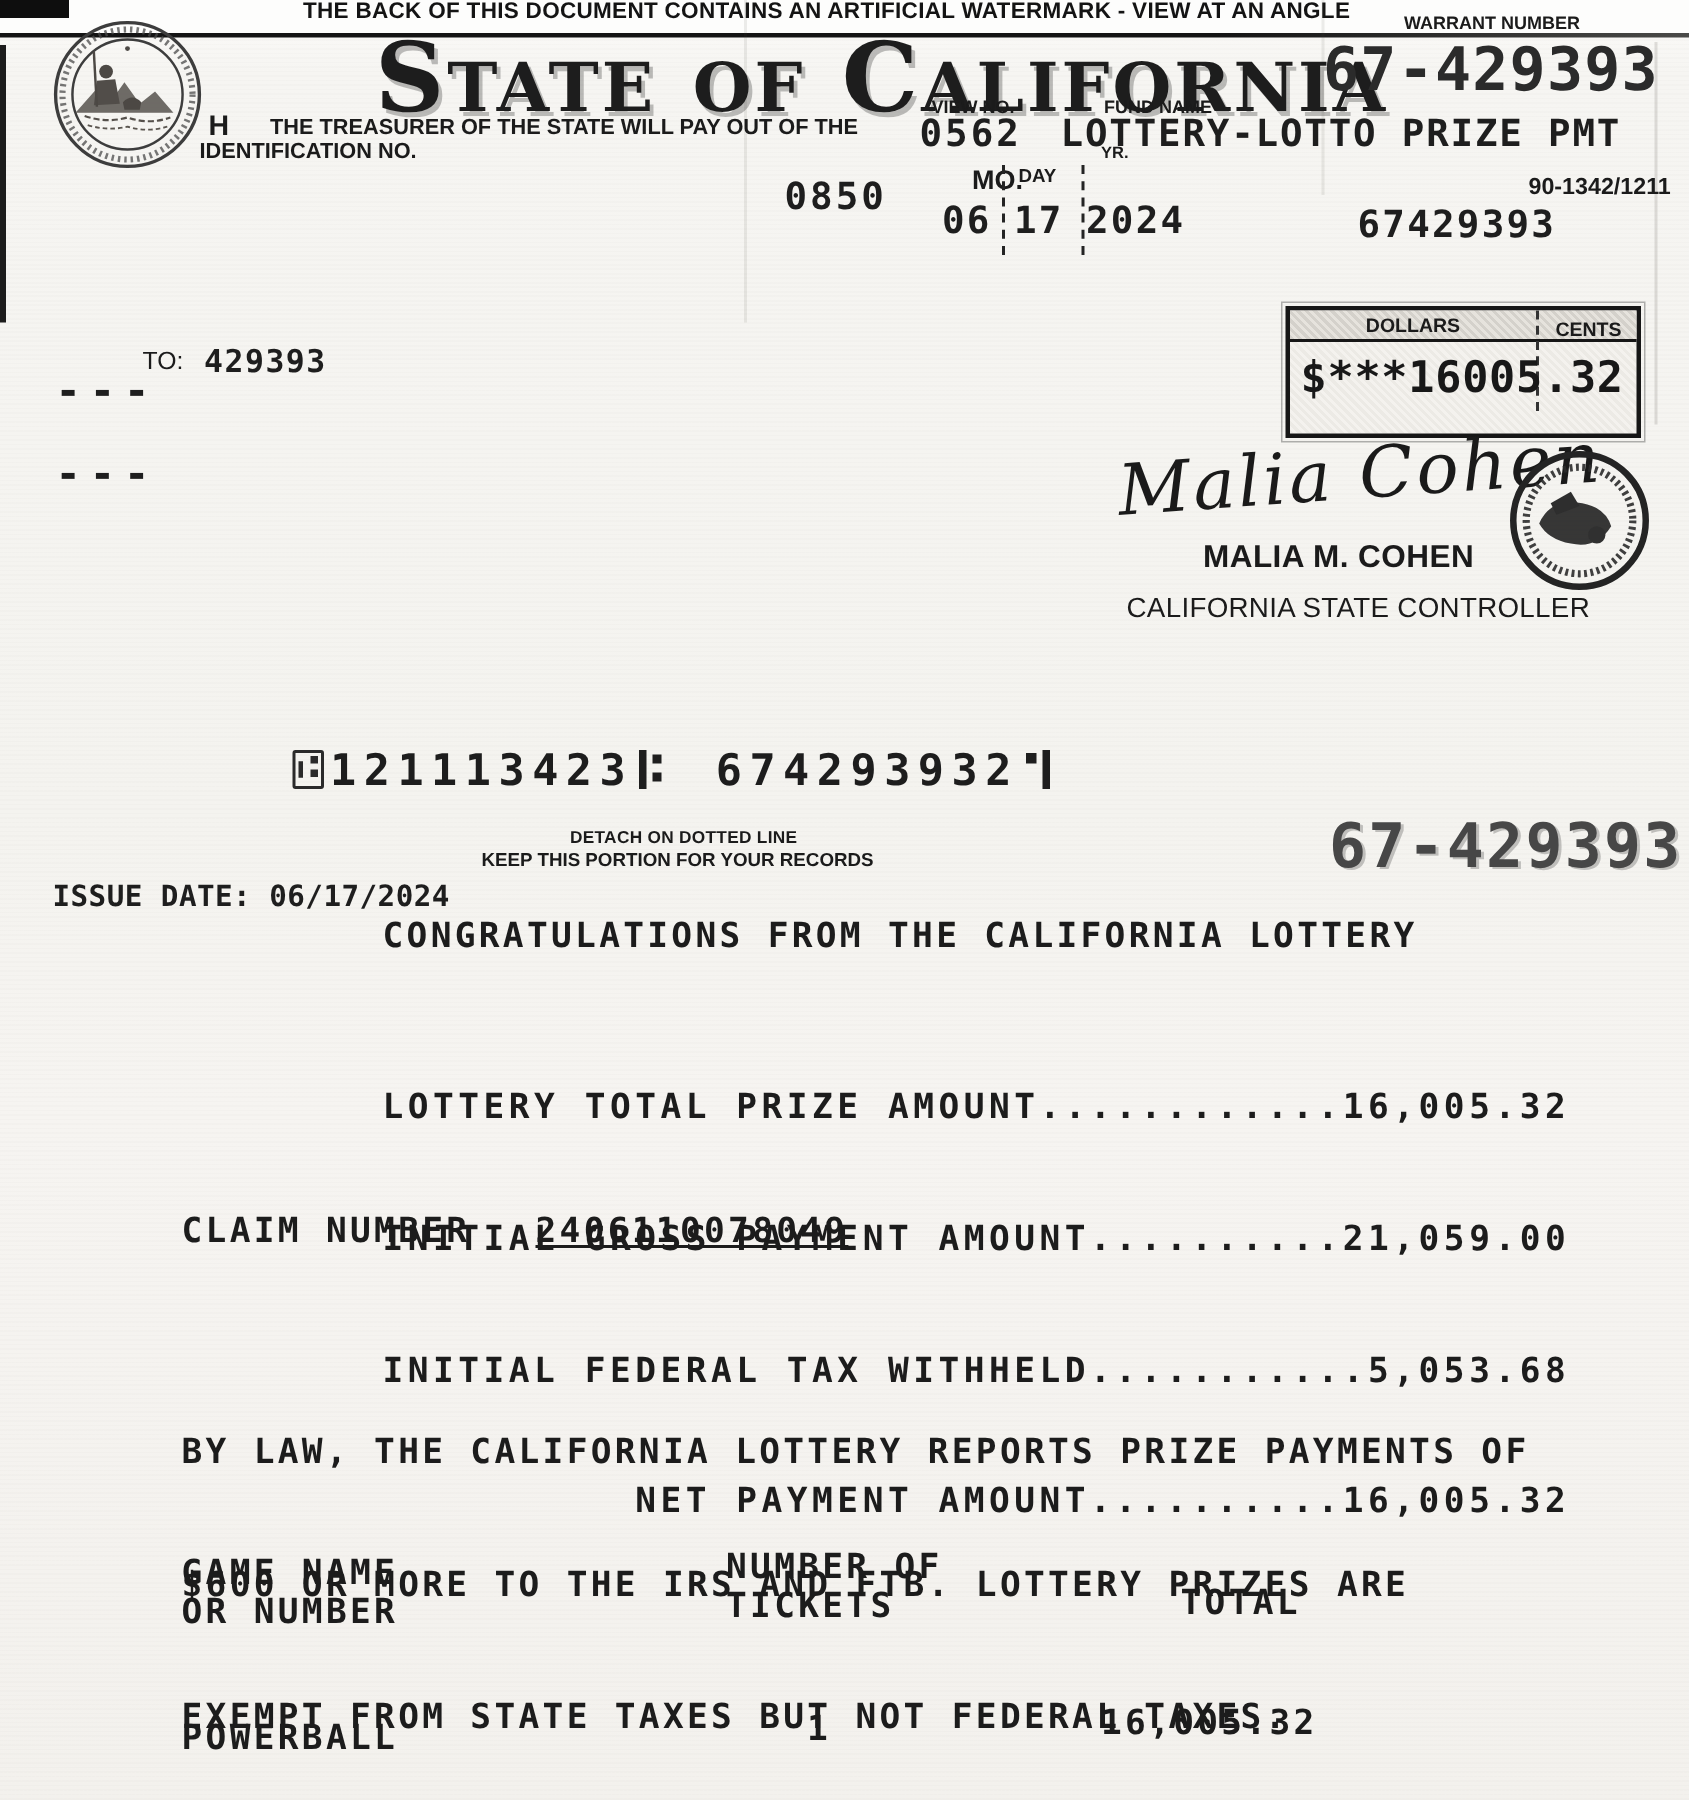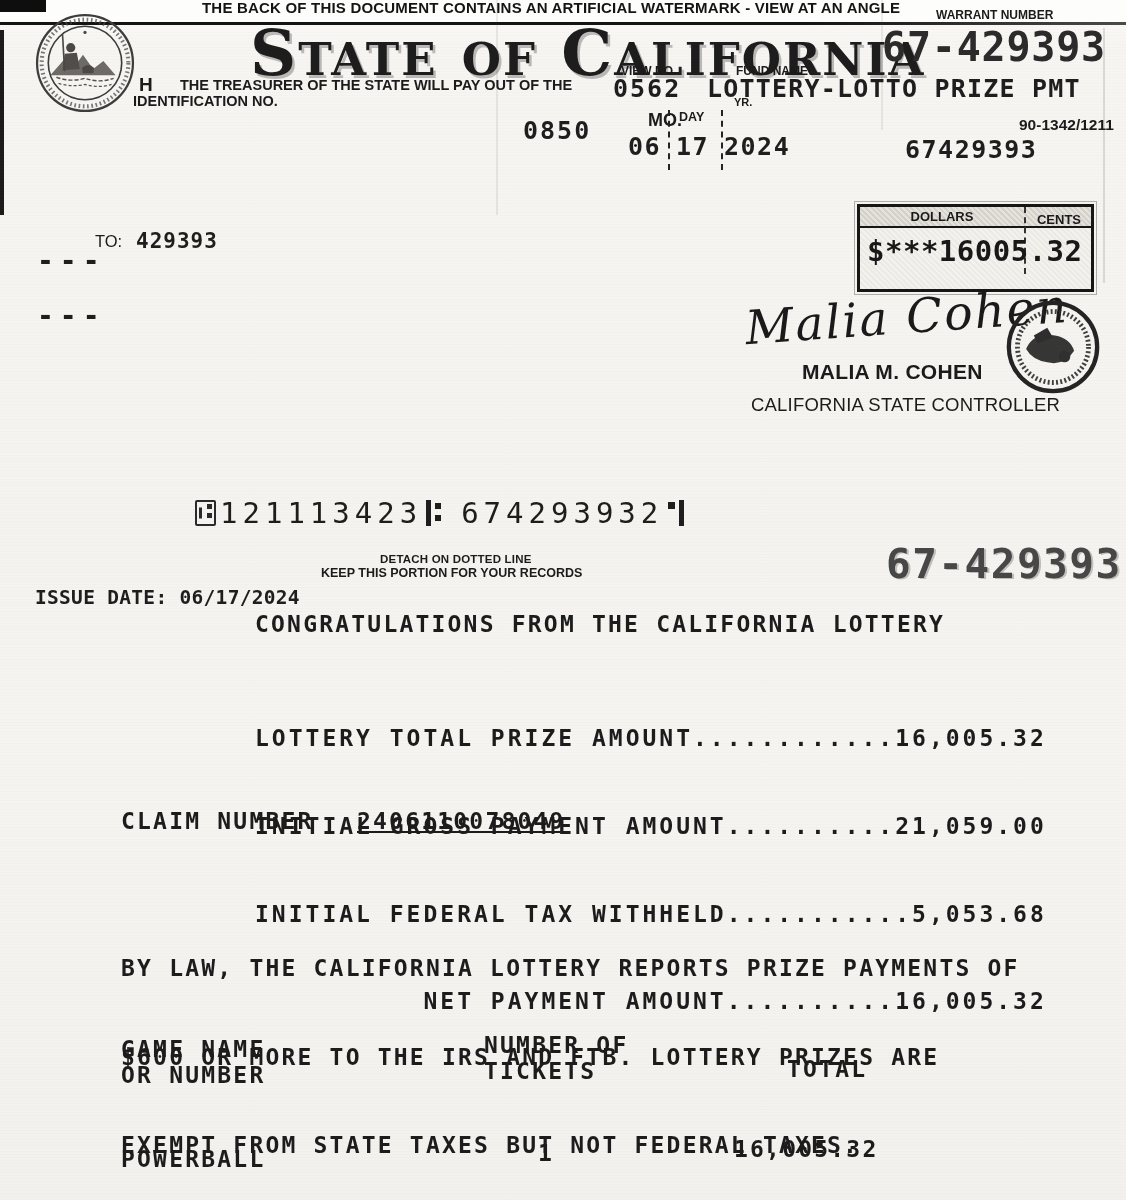--- a/index.html
+++ b/index.html
@@ -47,36 +47,36 @@
   .ab-divider { position:absolute; left:164px; top:0; height:67px; width:0; border-left:2px dashed #333; }
   .ab-amount { position:absolute; top:27px; left:7px; font-family:"DejaVu Sans Mono",monospace;
     font-weight:bold; font-size:29px; letter-spacing:0.5px; color:#181818; }
 
   
   .sig-script { top:292px; left:745px; font-family:"DejaVu Serif", serif; font-style:italic;
     font-size:47px; letter-spacing:2px; transform:rotate(-4deg); color:#1a1a1a; }
 
   
   .micr { position:absolute; left:195px; top:498px; display:flex; align-items:center; height:30px; }
-  .micr-digits { font-family:"DejaVu Sans Mono",monospace; font-weight:normal; font-size:29px;
+  .micr-digits { font-family:"DejaVu Sans Mono",monospace; font-weight:bold; font-size:29px;
     letter-spacing:5px; color:#1d1d1d; }
   .msym { position:relative; display:inline-block; height:26px; }
   .msym-amount { width:21px; border:2.5px solid #2a2a2a; border-radius:2px; margin-right:4px; }
   .msym-amount::before { content:""; position:absolute; left:2px; top:50%; transform:translateY(-50%);
     width:3px; height:11px; background:#2a2a2a; }
   .msym-amount::after { content:""; position:absolute; right:2px; top:2px; width:5px; height:5px;
     background:#2a2a2a; box-shadow:0 9px 0 #2a2a2a; }
   .msym-transit { width:17px; margin:0 3px; }
   .msym-transit::before { content:""; position:absolute; left:1px; top:0; width:5px; height:100%; background:#1e1e1e; }
   .msym-transit::after { content:""; position:absolute; right:1px; top:3px; width:6px; height:6px;
     background:#1e1e1e; box-shadow:0 12px 0 #1e1e1e; }
   .msym-onus { width:18px; margin-left:4px; }
   .msym-onus::before { content:""; position:absolute; right:1px; top:0; width:5px; height:100%; background:#1e1e1e; }
   .msym-onus::after { content:""; position:absolute; left:1px; top:2px; width:7px; height:7px; background:#1e1e1e; }
-  .micr-account { margin-left:16px; }
+  .micr-account { margin-left:32px; }
 
   
   .stub-warrant { top:543px; left:886px; font-family:"DejaVu Sans Mono",monospace; font-weight:bold;
     font-size:41px; letter-spacing:1.5px; color:#474747; text-shadow:2px 1px 0 rgba(95,95,95,0.35); }
   .stub-big { font-family:"DejaVu Sans Mono",monospace; font-weight:bold; font-size:23px;
     letter-spacing:2.2px; color:#1c1c1c; }
   .stub-amounts { line-height:29.2px; letter-spacing:3px; }
   .stub-legal { line-height:29.5px; }
 </style>
 </head>

